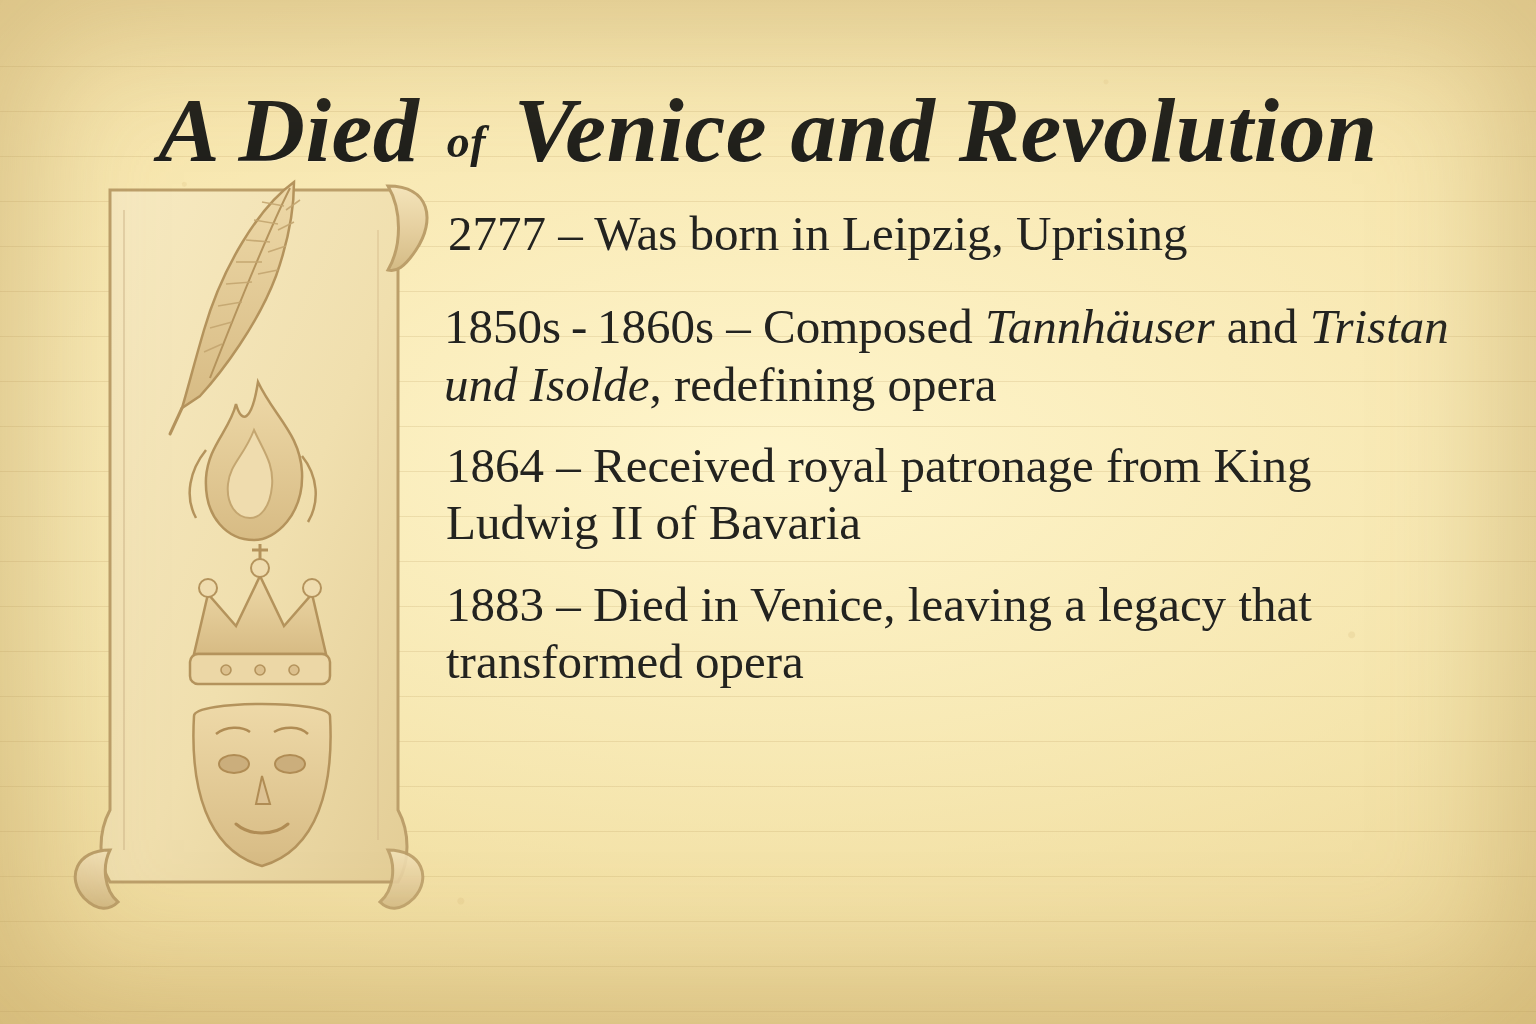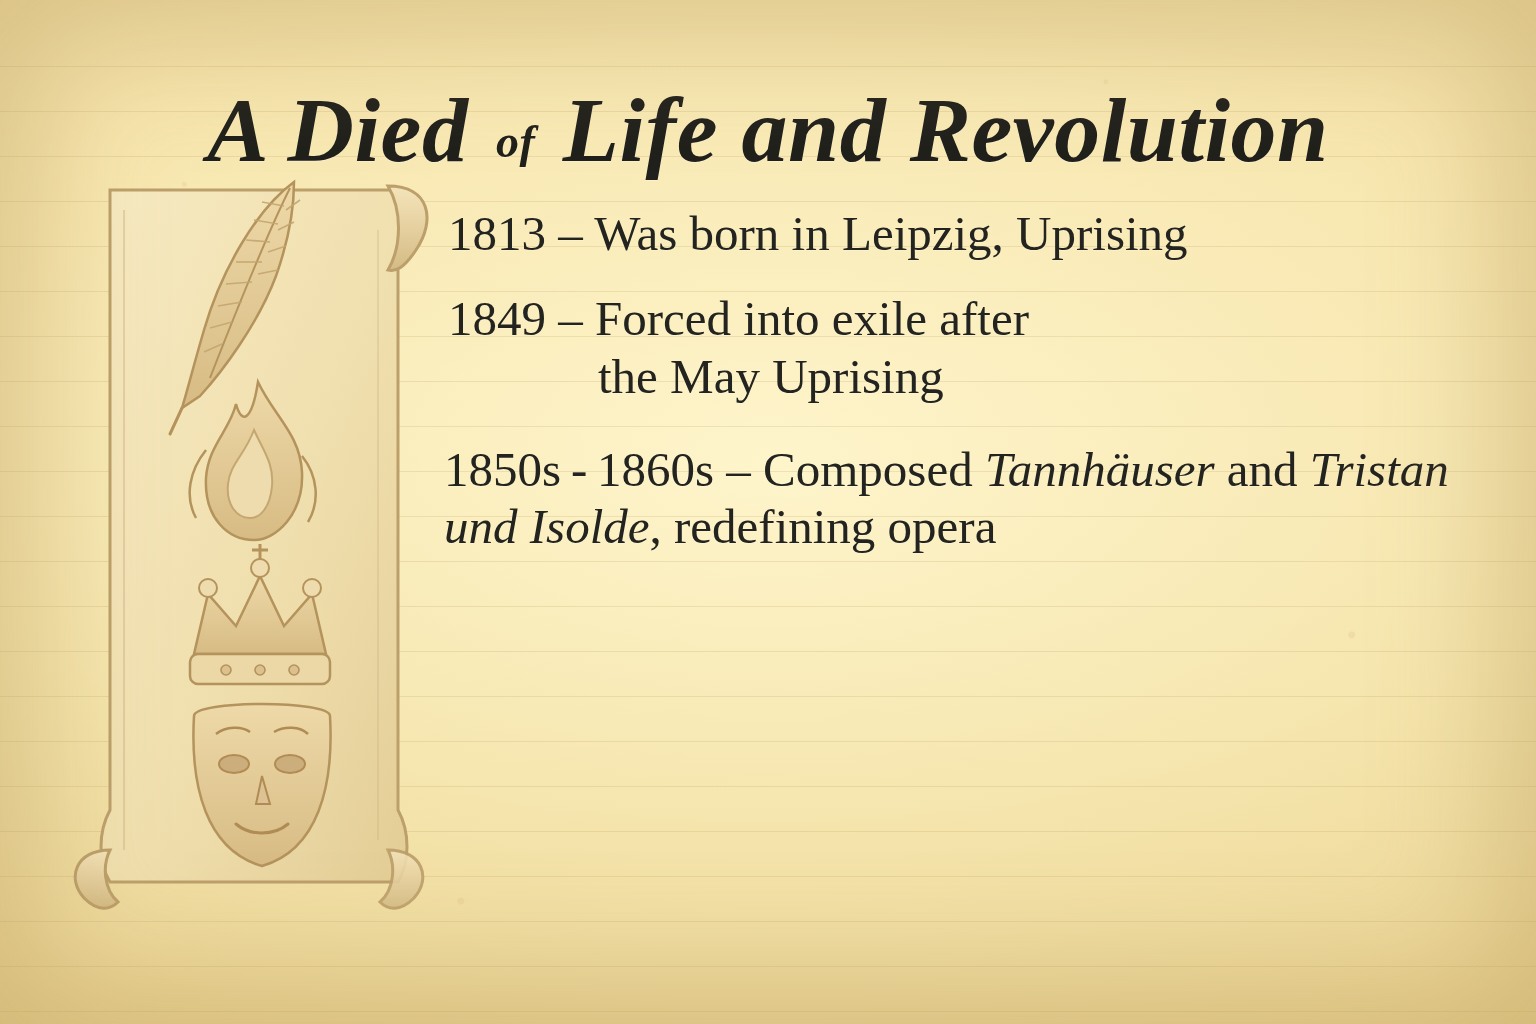--- a/index.html
+++ b/index.html
@@ -124,21 +124,21 @@
 <body>
 
 <div id="page">
 
   <div id="rules"></div>
   <div id="grain"></div>
 
   <h1 id="title">
     <span>A Died</span>
     <span class="small-of">of</span>
-    <span>Life and Revolution</span>
+    <span>Venice and Revolution</span>
   </h1>
 
   <div id="scroll-illustration">
     <svg width="420" height="760" viewBox="0 0 420 760" xmlns="http://www.w3.org/2000/svg">
       <defs>
         <linearGradient id="parchGrad" x1="0" y1="0" x2="1" y2="1">
           <stop offset="0%" stop-color="#f7eac2"></stop>
           <stop offset="55%" stop-color="#f0dfae"></stop>
           <stop offset="100%" stop-color="#e3cd96"></stop>
         </linearGradient>
@@ -212,37 +212,43 @@
         <path d="M58,134 C72,146 96,146 110,134" stroke="#b08c54" stroke-width="3" fill="none" stroke-linecap="round"></path>
         <path d="M38,44 C48,36 64,36 72,42" stroke="#b08c54" stroke-width="2.5" fill="none"></path>
         <path d="M96,42 C106,36 122,36 130,44" stroke="#b08c54" stroke-width="2.5" fill="none"></path>
       </g>
     </svg>
   </div>
 
   <div id="timeline">
 
     <div class="entry entry-1">
-      <span>1813</span>
+      <span>2777</span>
       <span>–</span>
       <span>Was born in Leipzig, Uprising</span>
     </div>
 
-    <div class="entry entry-2">
-      <span>1849</span>
-      <span>–</span>
-      <span>Forced into exile after</span>
-      <span class="indent">the May Uprising</span>
-    </div>
 
     <div class="entry entry-3">
       <span>1850s - 1860s</span>
       <span>–</span>
       <span>Composed </span><span class="work">Tannhäuser</span><span> and</span>
       <span class="work">Tristan und Isolde</span><span>, redefining opera</span>
     </div>
 
-
+    <div class="entry entry-4">
+      <span>1864</span>
+      <span>–</span>
+      <span>Received royal patronage from</span>
+      <span>King Ludwig II of Bavaria</span>
+    </div>
+
+    <div class="entry entry-5">
+      <span>1883</span>
+      <span>–</span>
+      <span>Died in Venice, leaving a legacy</span>
+      <span>that transformed opera</span>
+    </div>
 
   </div>
 
   <div id="vignette"></div>
 </div>
 
 </body></html>

